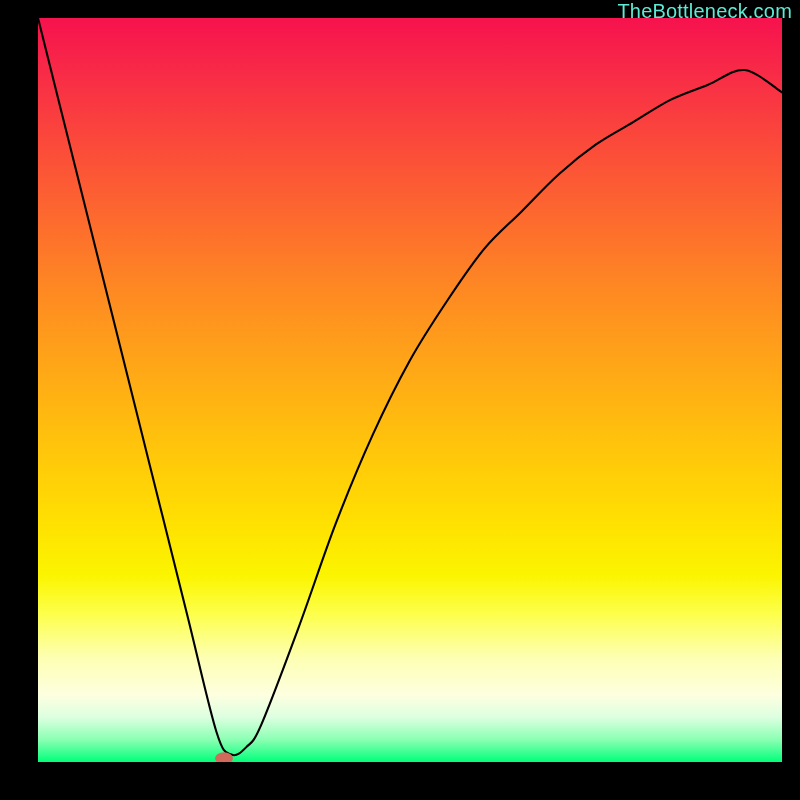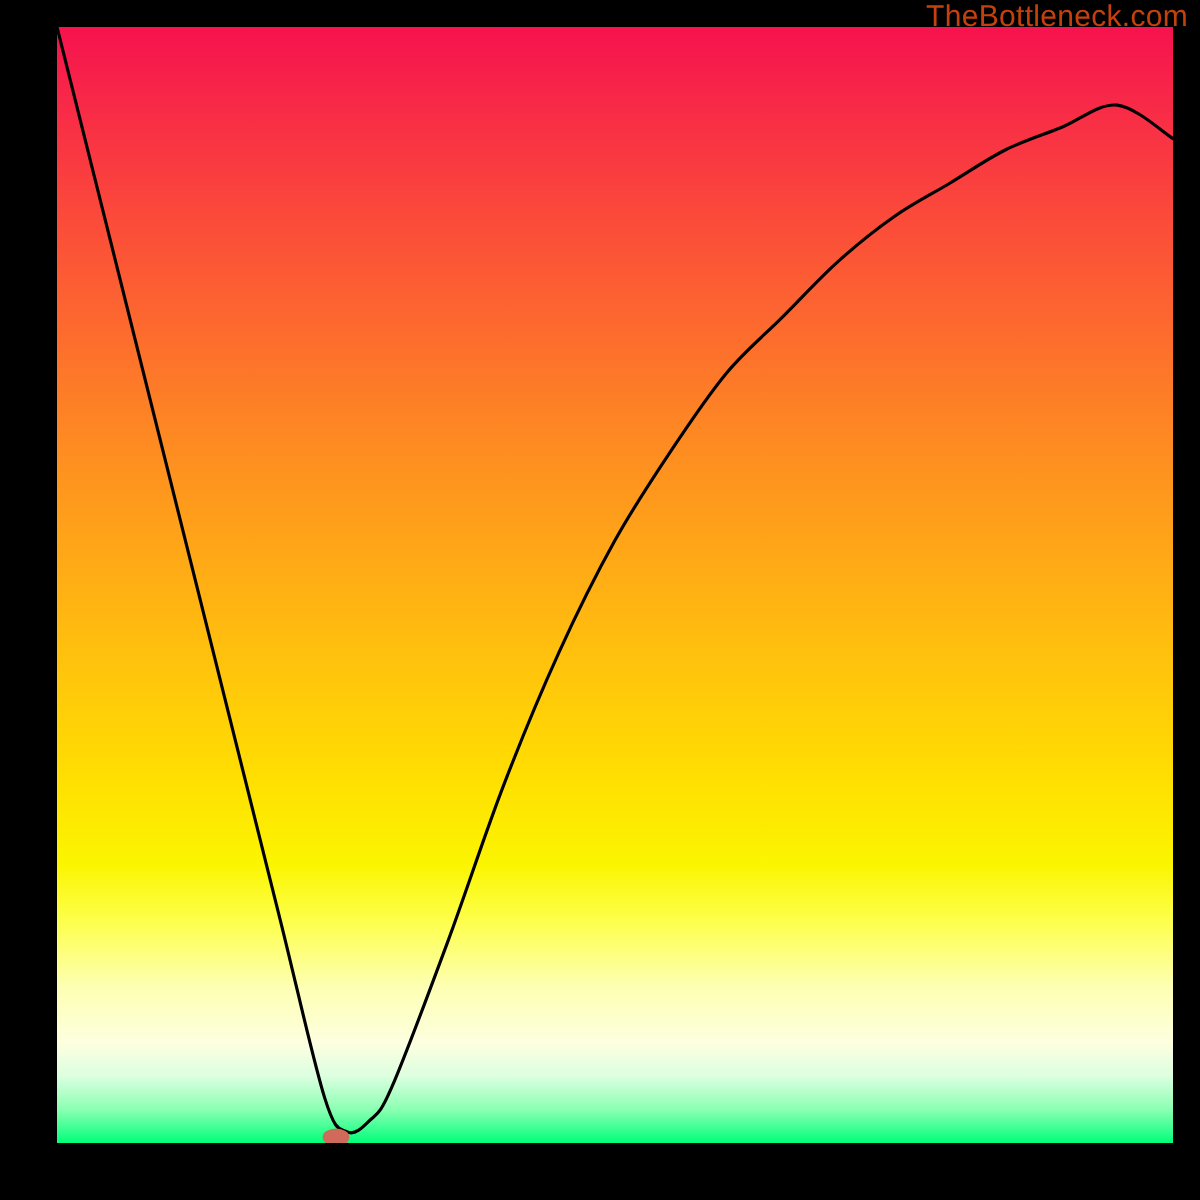--- a/index.html
+++ b/index.html
@@ -46,21 +46,21 @@
     position: absolute;
     inset: 0;
     width: 100%;
     height: 100%;
     display: block;
   }
   .watermark {
     position: absolute;
     top: 0px;
     right: 8px;
-    color: #c2410c;
+    color: #5eead4;
     font-size: 20px;
     font-weight: 400;
     letter-spacing: 0.2px;
     user-select: none;
   }
 </style>
 </head>
 <body>
 
 <div class="chart-wrap">

